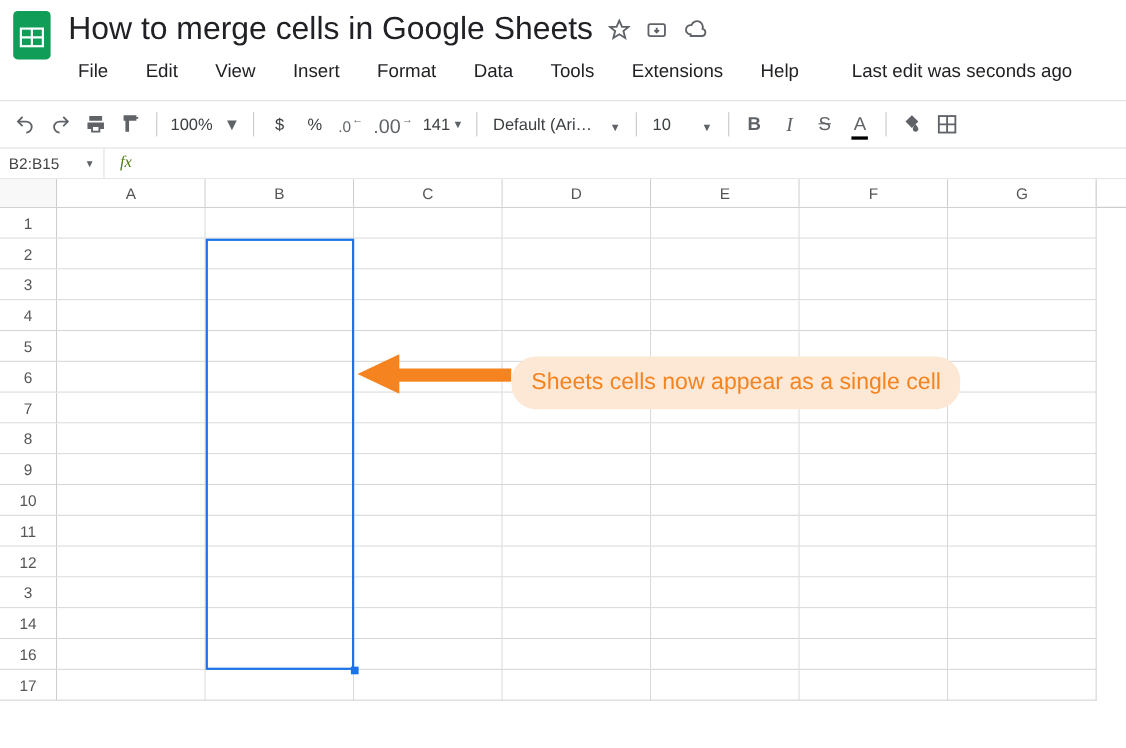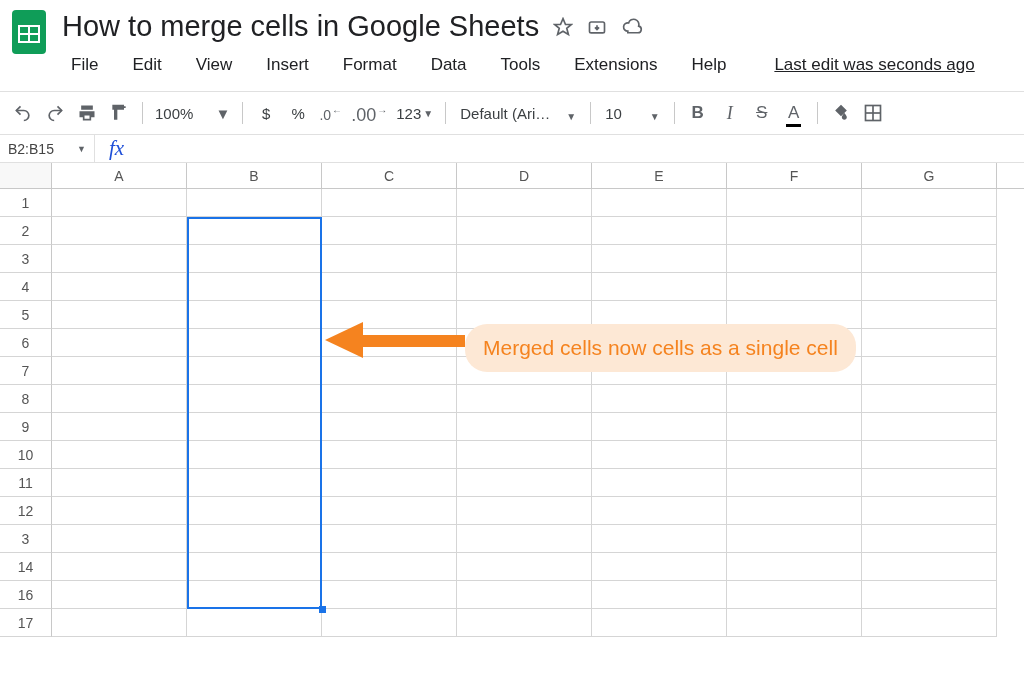--- a/index.html
+++ b/index.html
@@ -19,42 +19,42 @@
   
   .titlebar{display:flex;align-items:flex-start;padding:8px 10px 0 10px}
   .logo{width:40px;height:52px;margin-right:12px;display:flex;align-items:flex-start}
   .logo svg{display:block}
   .title-col{display:flex;flex-direction:column}
   .doc-title-row{display:flex;align-items:center;gap:14px}
   .doc-title{font-size:29px;color:#202124;padding:2px 0}
   .title-icon{color:#5f6368;display:inline-flex}
   .menubar{display:flex;gap:16px;margin-top:4px;align-items:center}
   .menubar > span{padding:6px 9px;font-size:17px;color:#202124;cursor:pointer}
-  .last-edit{margin-left:14px;color:#777;text-decoration:underline;font-size:17px}
+  .last-edit{margin-left:14px;color:#777;font-size:17px}
 
   
   .toolbar{height:44px;border-top:1px solid var(--border);border-bottom:1px solid var(--border);margin-top:10px;display:flex;align-items:center;padding:0 8px;gap:2px}
   .tbtn{height:30px;min-width:30px;display:inline-flex;align-items:center;justify-content:center;color:var(--muted);border-radius:3px;padding:0 4px}
   .sep{width:1px;height:22px;background:var(--border2);margin:0 6px}
-  .zoom{display:flex;align-items:flex-start;gap:22px;font-size:15px;color:#3c4043;padding:0 4px}
+  .zoom{display:flex;align-items:flex-start;gap:10px;font-size:15px;color:#3c4043;padding:0 4px}
   .dd{color:#5f6368}
   .ftxt{font-size:15px;color:#3c4043}
   .fontbox{display:flex;align-items:flex-end;gap:10px;padding:0 6px}
   .fontbox .dd{margin-left:6px}
   .bold{font-weight:700;font-size:17px}
   .ital{font-style:italic;font-family:Georgia,serif;font-size:18px}
   .strike{text-decoration:line-through;font-size:17px}
   .letterA{position:relative;font-size:17px;font-weight:500}
   .letterA::after{content:"";position:absolute;left:-2px;right:-2px;bottom:-4px;height:3px;background:#000}
 
   
   .fxbar{height:28px;border-bottom:1px solid var(--border);display:flex;align-items:center}
   .namebox{width:95px;border-right:1px solid var(--border);height:100%;display:flex;align-items:center;justify-content:space-between;padding:0 8px;font-size:14px;color:#444}
   .fxcell{display:flex;align-items:center;padding-left:14px;gap:12px;color:#999}
-  .fxlabel{font-style:italic;font-family:Georgia,serif;color:#1d4ed8;font-size:21px}
+  .fxlabel{font-style:italic;font-family:Georgia,serif;color:#4d7c0f;font-size:15px}
 
   
   .sheet{position:relative}
   .colhdr{display:flex;height:26px;background:#fff;border-bottom:1px solid var(--border2)}
   .corner{width:52px;border-right:1px solid var(--border2);background:var(--rowhdr)}
   .ch{flex:0 0 135px;border-right:1px solid var(--border2);display:flex;align-items:center;justify-content:center;color:#555;font-size:14px;background:#fff}
   .rows{}
   .row{display:flex;height:28px}
   .rh{flex:0 0 52px;border-right:1px solid var(--border2);border-bottom:1px solid var(--grid);background:#fff;display:flex;align-items:center;justify-content:center;color:#555;font-size:14px}
   .cell{flex:0 0 135px;border-right:1px solid var(--grid);border-bottom:1px solid var(--grid);background:#fff}
@@ -149,21 +149,21 @@
   <span class="tbtn ftxt">%</span>
   <span class="tbtn">
     <span style="font-size:14px;position:relative;top:2px">.0</span>
     <span style="font-size:10px;position:relative;left:1px;top:-4px">←</span>
   </span>
   <span class="tbtn">
     <span style="font-size:18px;position:relative;top:2px">.00</span>
     <span style="font-size:10px;position:relative;left:1px;top:-4px">→</span>
   </span>
   <span class="tbtn">
-    <span class="ftxt">123</span>
+    <span class="ftxt">141</span>
     <span class="dd" style="font-size:10px;margin-left:2px">▼</span>
   </span>
   <div class="sep"></div>
   <span class="fontbox">
     <span class="ftxt">Default (Ari…</span>
     <span class="dd" style="font-size:10px">▼</span>
   </span>
   <div class="sep"></div>
   <span class="fontbox">
     <span class="ftxt">10</span>
@@ -378,15 +378,15 @@
 
   <div class="sel-border" style="left:187px;top:54px;width:135px;height:392px"></div>
   <div class="sel-handle" style="left:319px;top:443px"></div>
 
   <div class="annot" style="left:325px;top:155px">
     <svg width="140" height="60" viewBox="0 0 140 60">
       <defs></defs>
       <polygon points="0,22 38,4 38,16 38,28 38,40" fill="#f5831f"></polygon>
       <rect x="36" y="17" width="104" height="12" fill="#f5831f"></rect>
     </svg>
-    <div class="annot-label">Merged cells now cells as a single cell</div>
+    <div class="annot-label">Sheets cells now appear as a single cell</div>
   </div>
 </div>
 
 </body></html>

